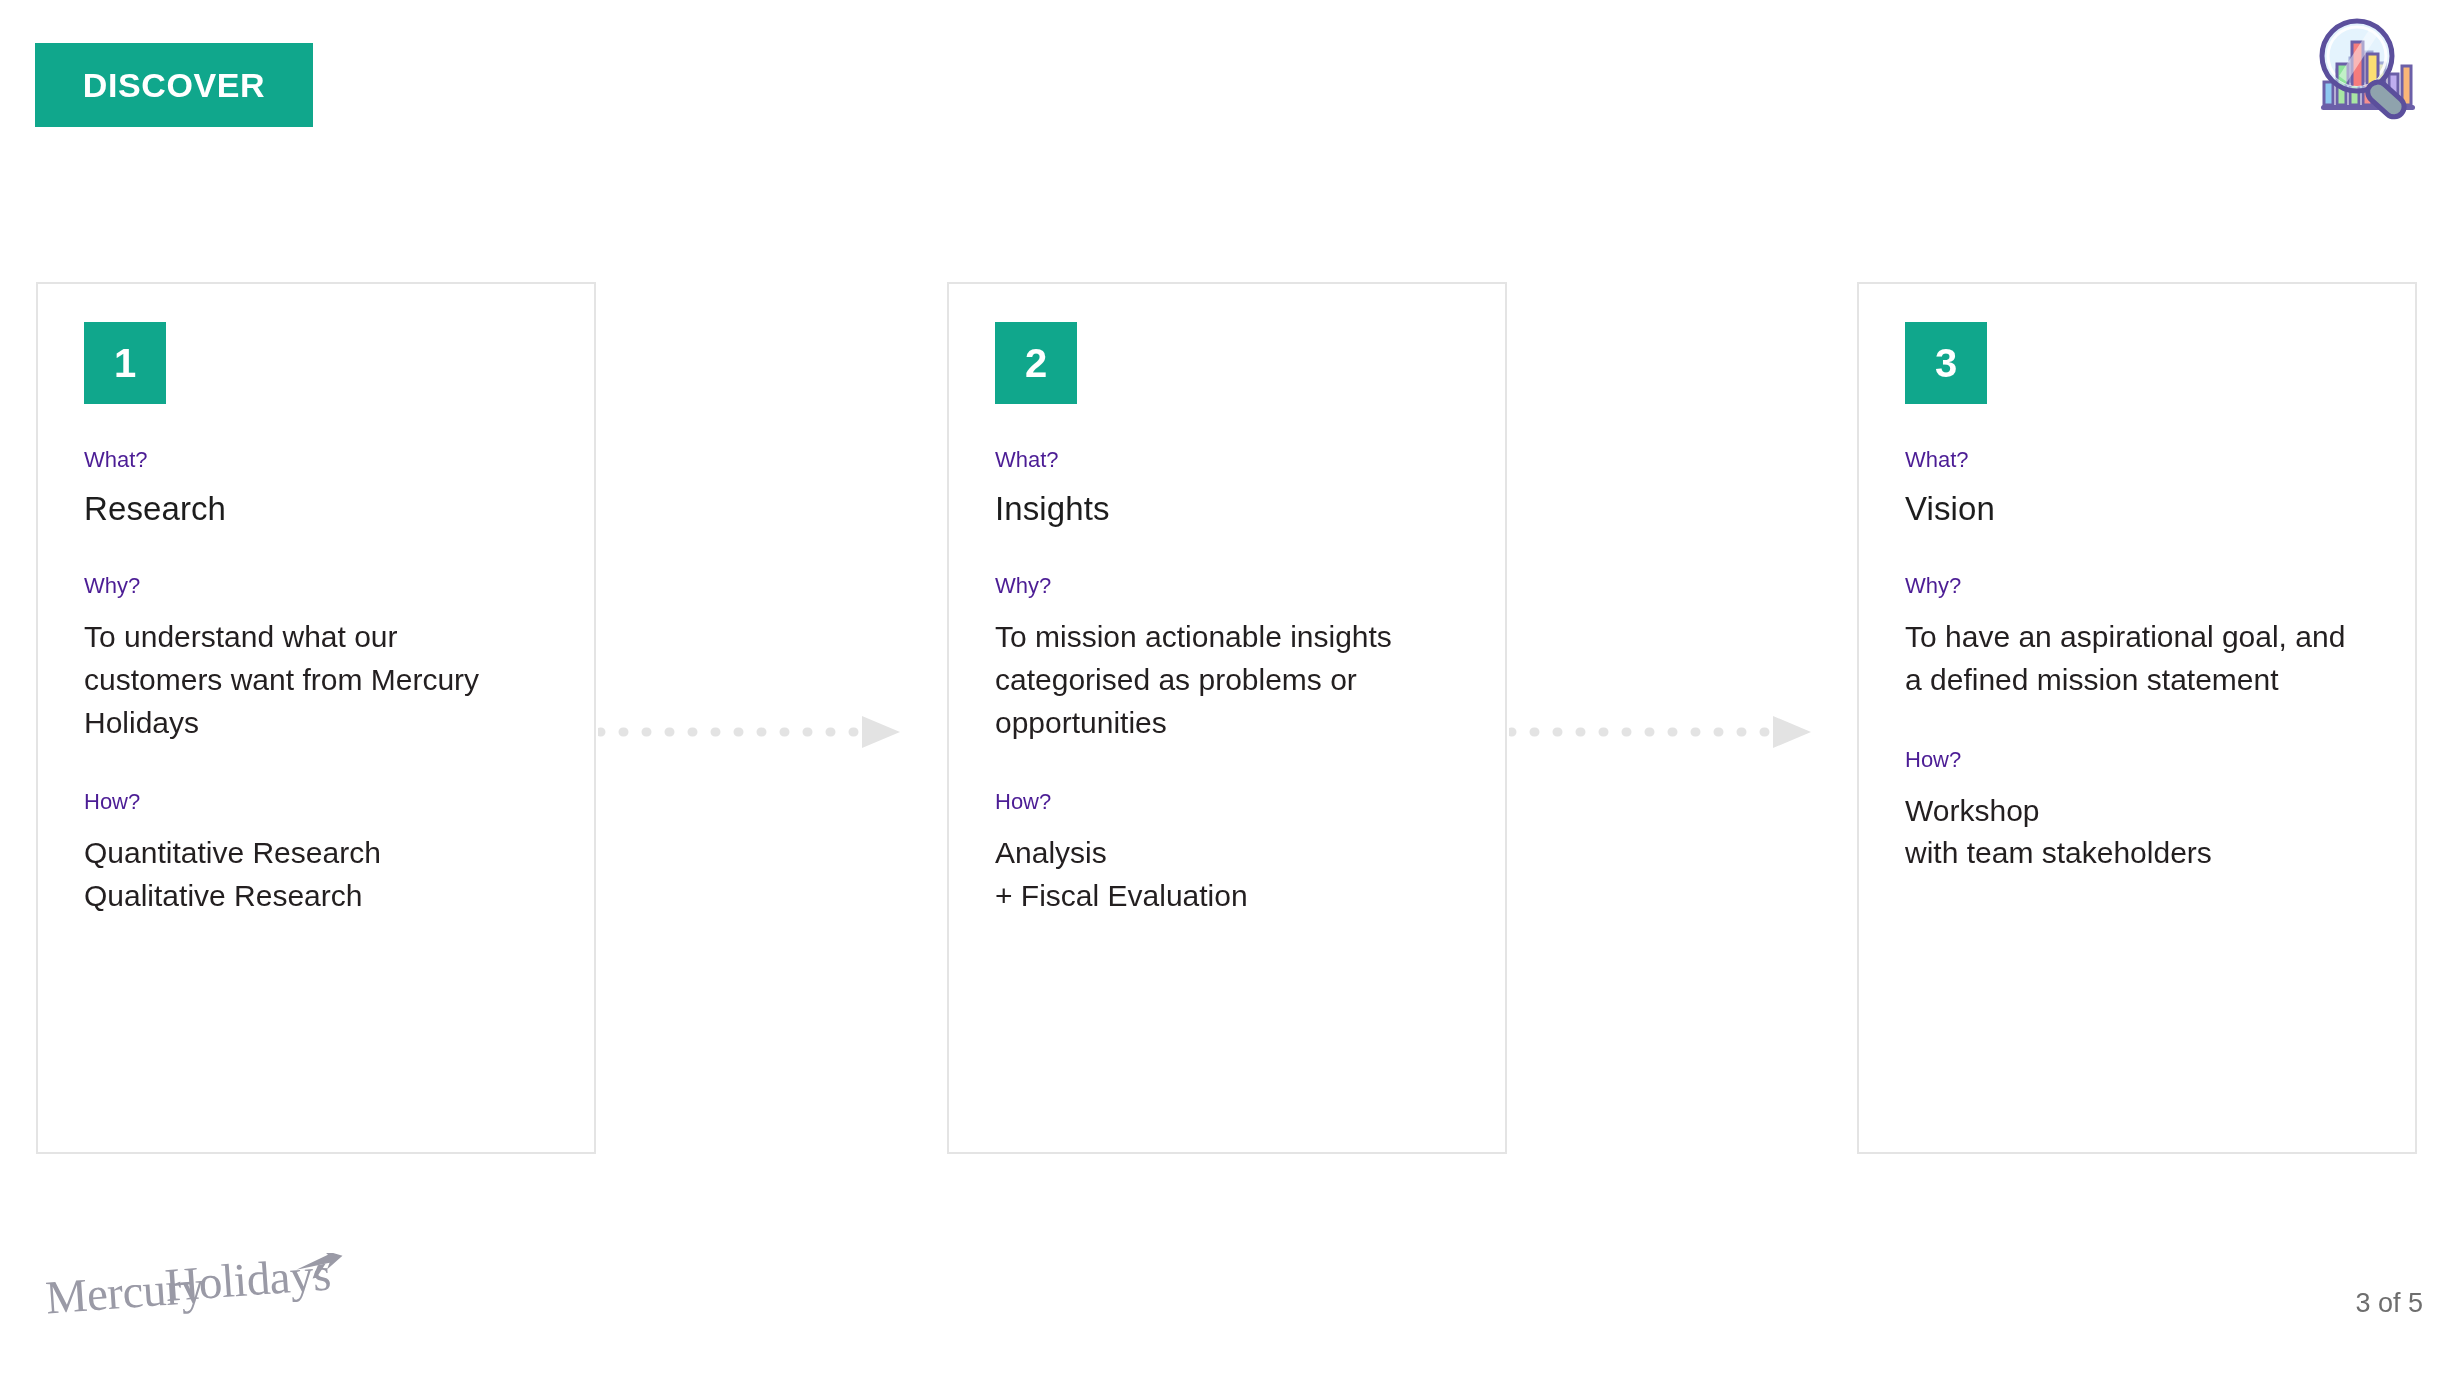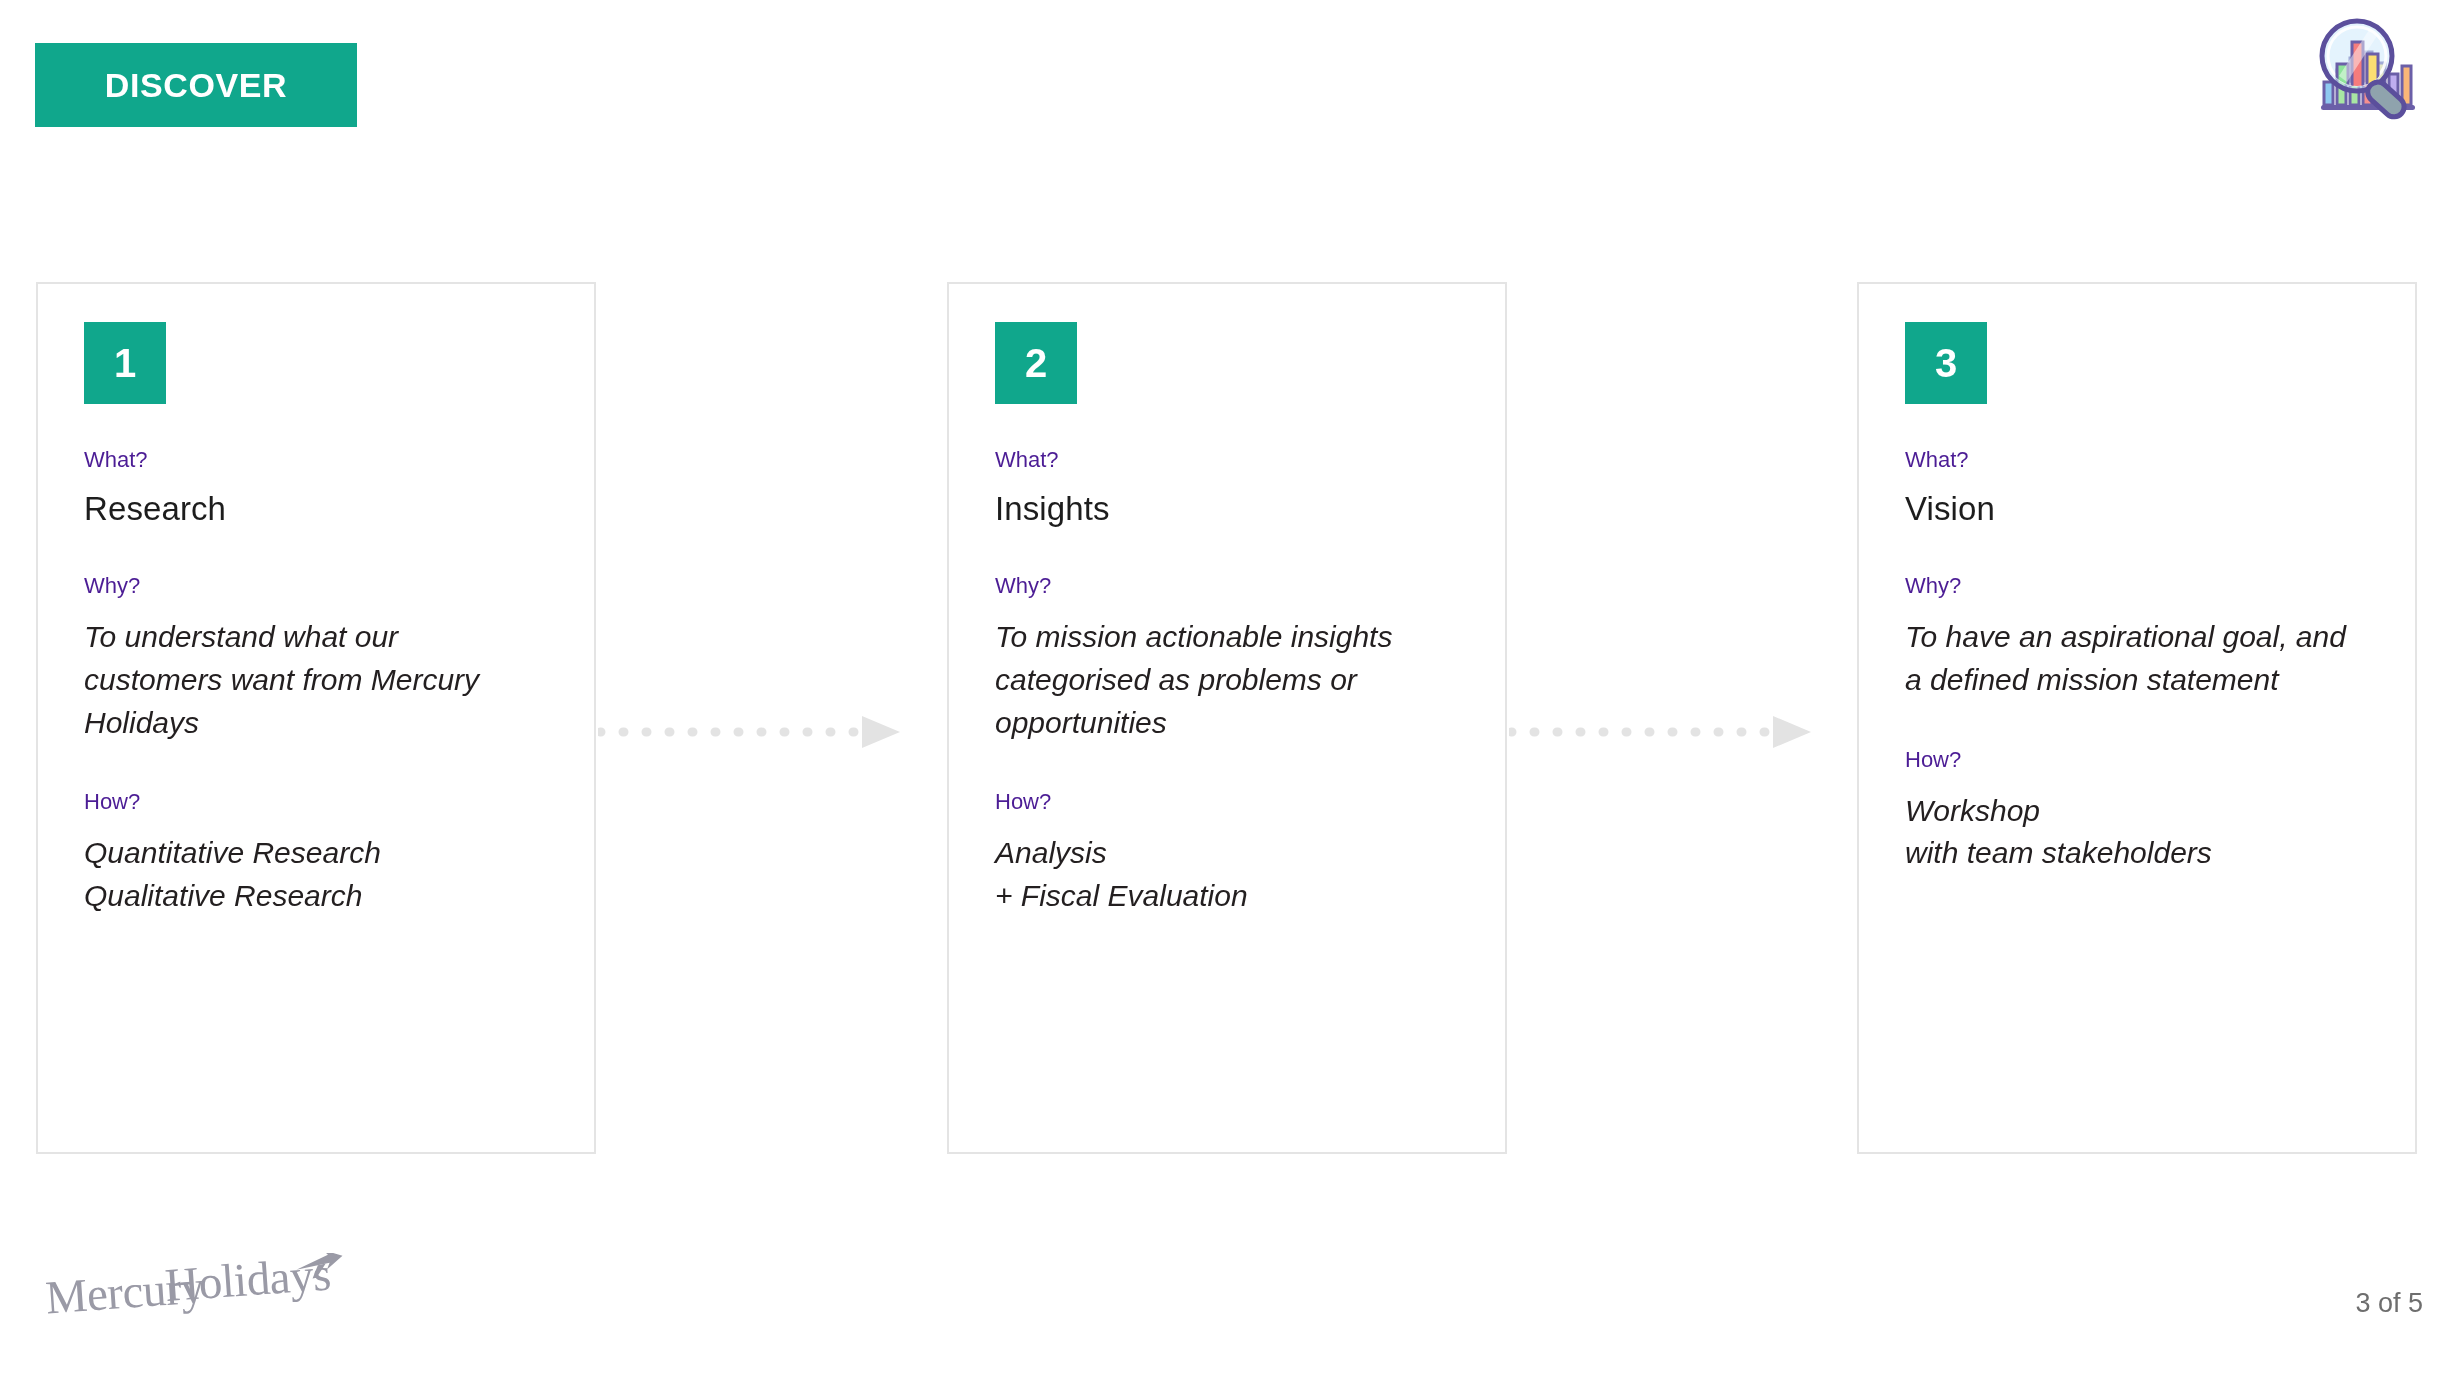--- a/index.html
+++ b/index.html
@@ -14,21 +14,21 @@
     overflow: hidden;
     font-family: "Liberation Sans", sans-serif;
     -webkit-font-smoothing: antialiased;
   }
 
   
   #stage-badge {
     position: absolute;
     left: 35px;
     top: 43px;
-    width: 322px;
+    width: 278px;
     height: 84px;
     background: #10a78c;
     display: flex;
     align-items: center;
     justify-content: center;
     box-sizing: border-box;
   }
   #stage-badge span {
     color: #ffffff;
     font-weight: bold;
@@ -102,21 +102,20 @@
     letter-spacing: 0.1px;
   }
 
   .field-body {
     font-size: 30px;
     color: #231f20;
     line-height: 1.42;
     margin: 0;
     max-width: 452px;
     white-space: pre-line;
-    font-style: italic;
   }
 
   
   .connector {
     position: absolute;
     top: 432px;
     width: 302px;
     height: 36px;
   }
   .connector.link-0 { left: 562px; }

